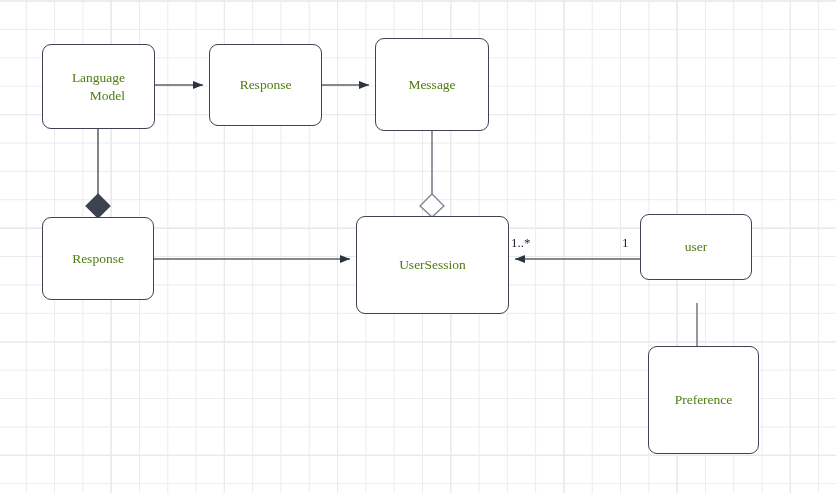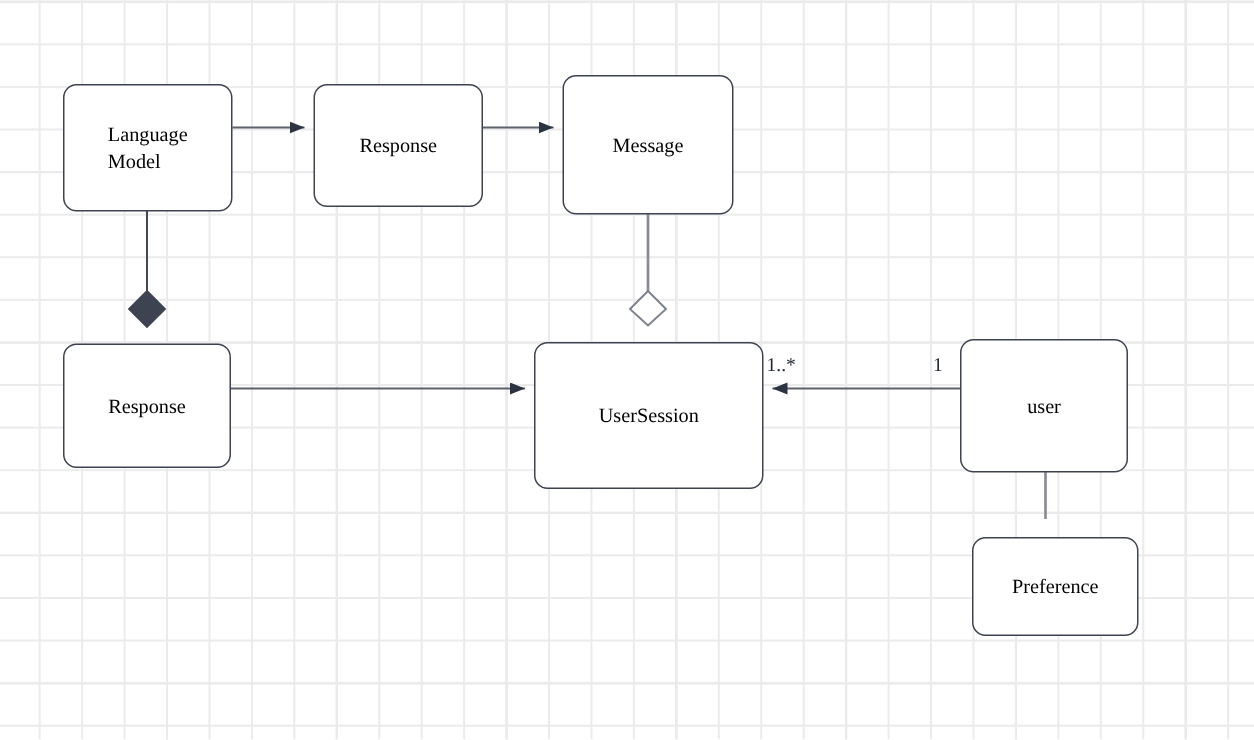--- a/index.html
+++ b/index.html
@@ -39,26 +39,25 @@
   }
   .node {
     position: absolute;
     box-sizing: border-box;
     border: 1.4px solid #3d4350;
     border-radius: 9px;
     background: #ffffff;
     display: flex;
     align-items: center;
     justify-content: center;
-    text-align: left;
-    color: #000000;
+    text-align: right;
+    color: #4d7c0f;
     font-size: 13.5px;
     line-height: 17.5px;
     z-index: 3;
-    margin-top: 12px;
   }
   .node .node-label {
     display: block;
     white-space: pre-line;
   }
   .mult {
     position: absolute;
     z-index: 4;
     color: #1e2530;
     font-size: 13px;
@@ -127,25 +126,25 @@
   </div>
 
   <div class="node" style="left:42px; top:217px; width:112px; height:83px;">
     <span class="node-label">Response</span>
   </div>
 
   <div class="node" style="left:356px; top:216px; width:153px; height:98px;">
     <span class="node-label">UserSession</span>
   </div>
 
-  <div class="node" style="left:640px; top:214px; width:112px; height:89px;">
+  <div class="node" style="left:640px; top:214px; width:112px; height:66px;">
     <span class="node-label">user</span>
   </div>
 
-  <div class="node" style="left:648px; top:346px; width:111px; height:66px;">
+  <div class="node" style="left:648px; top:346px; width:111px; height:108px;">
     <span class="node-label">Preference</span>
   </div>
 
   <div class="mult" style="left:511px; top:236px;">1..*</div>
 
   <div class="mult" style="left:622px; top:236px;">1</div>
 
 </div>
 
 </body></html>

